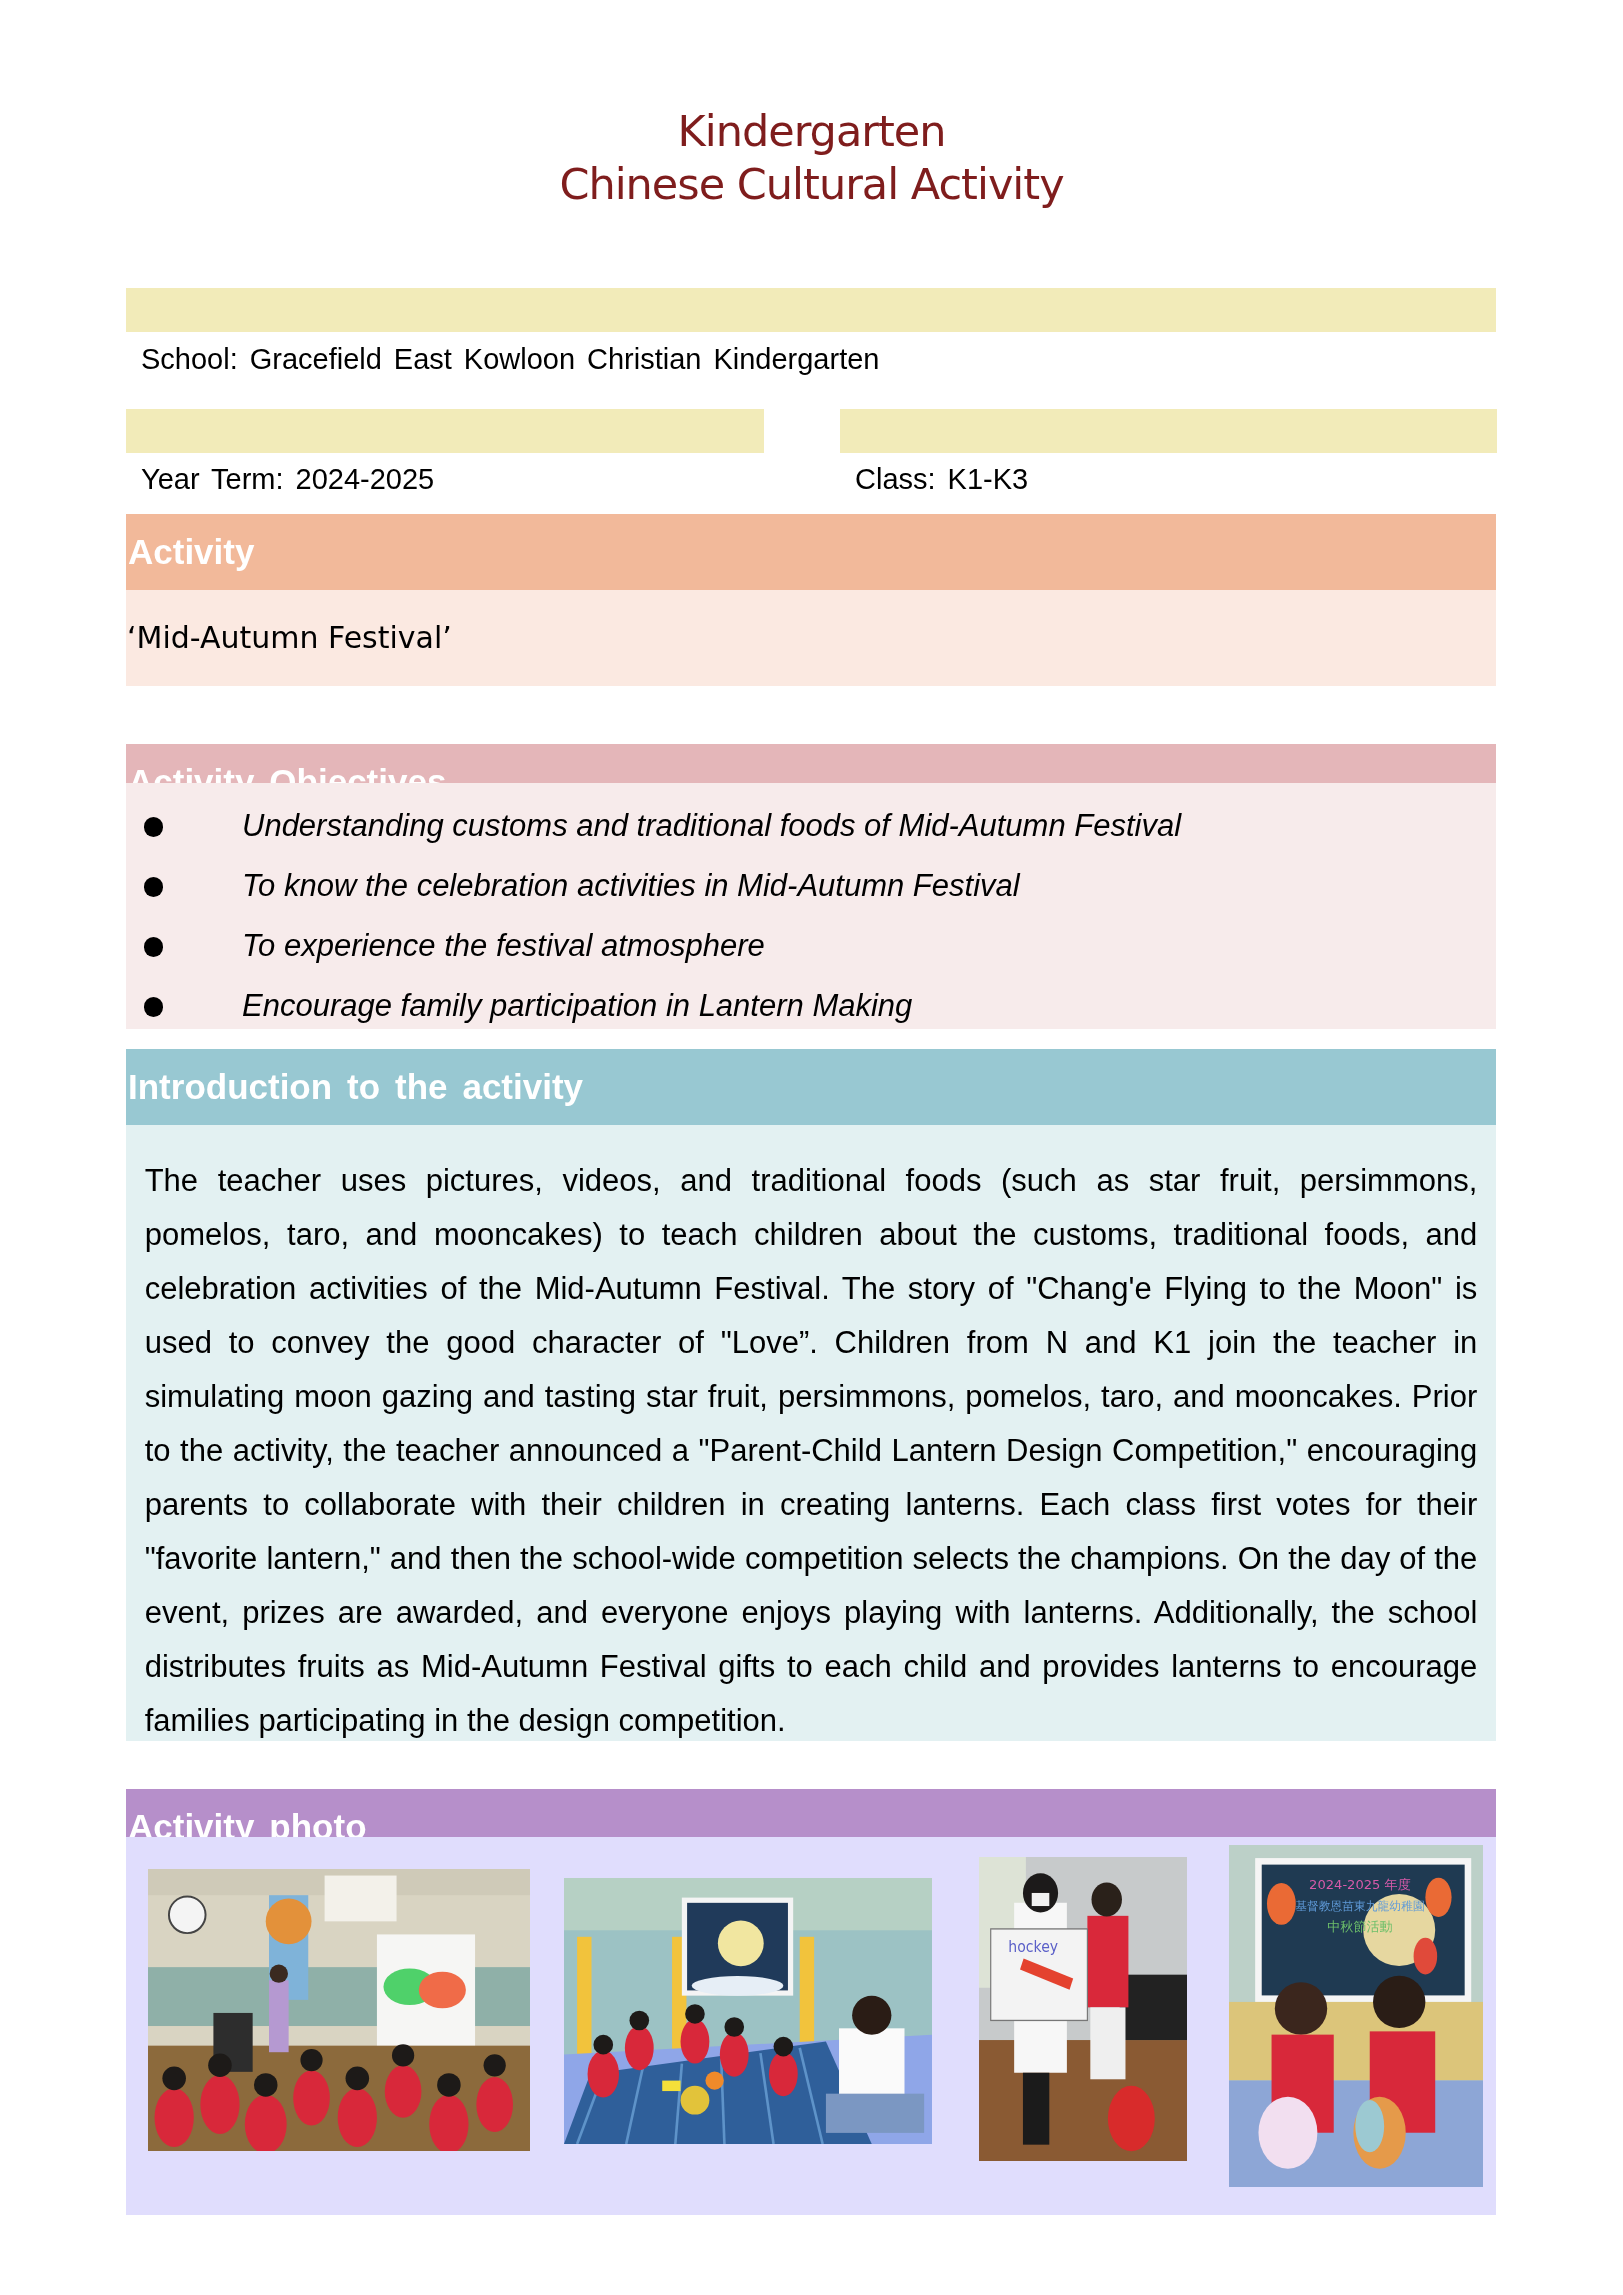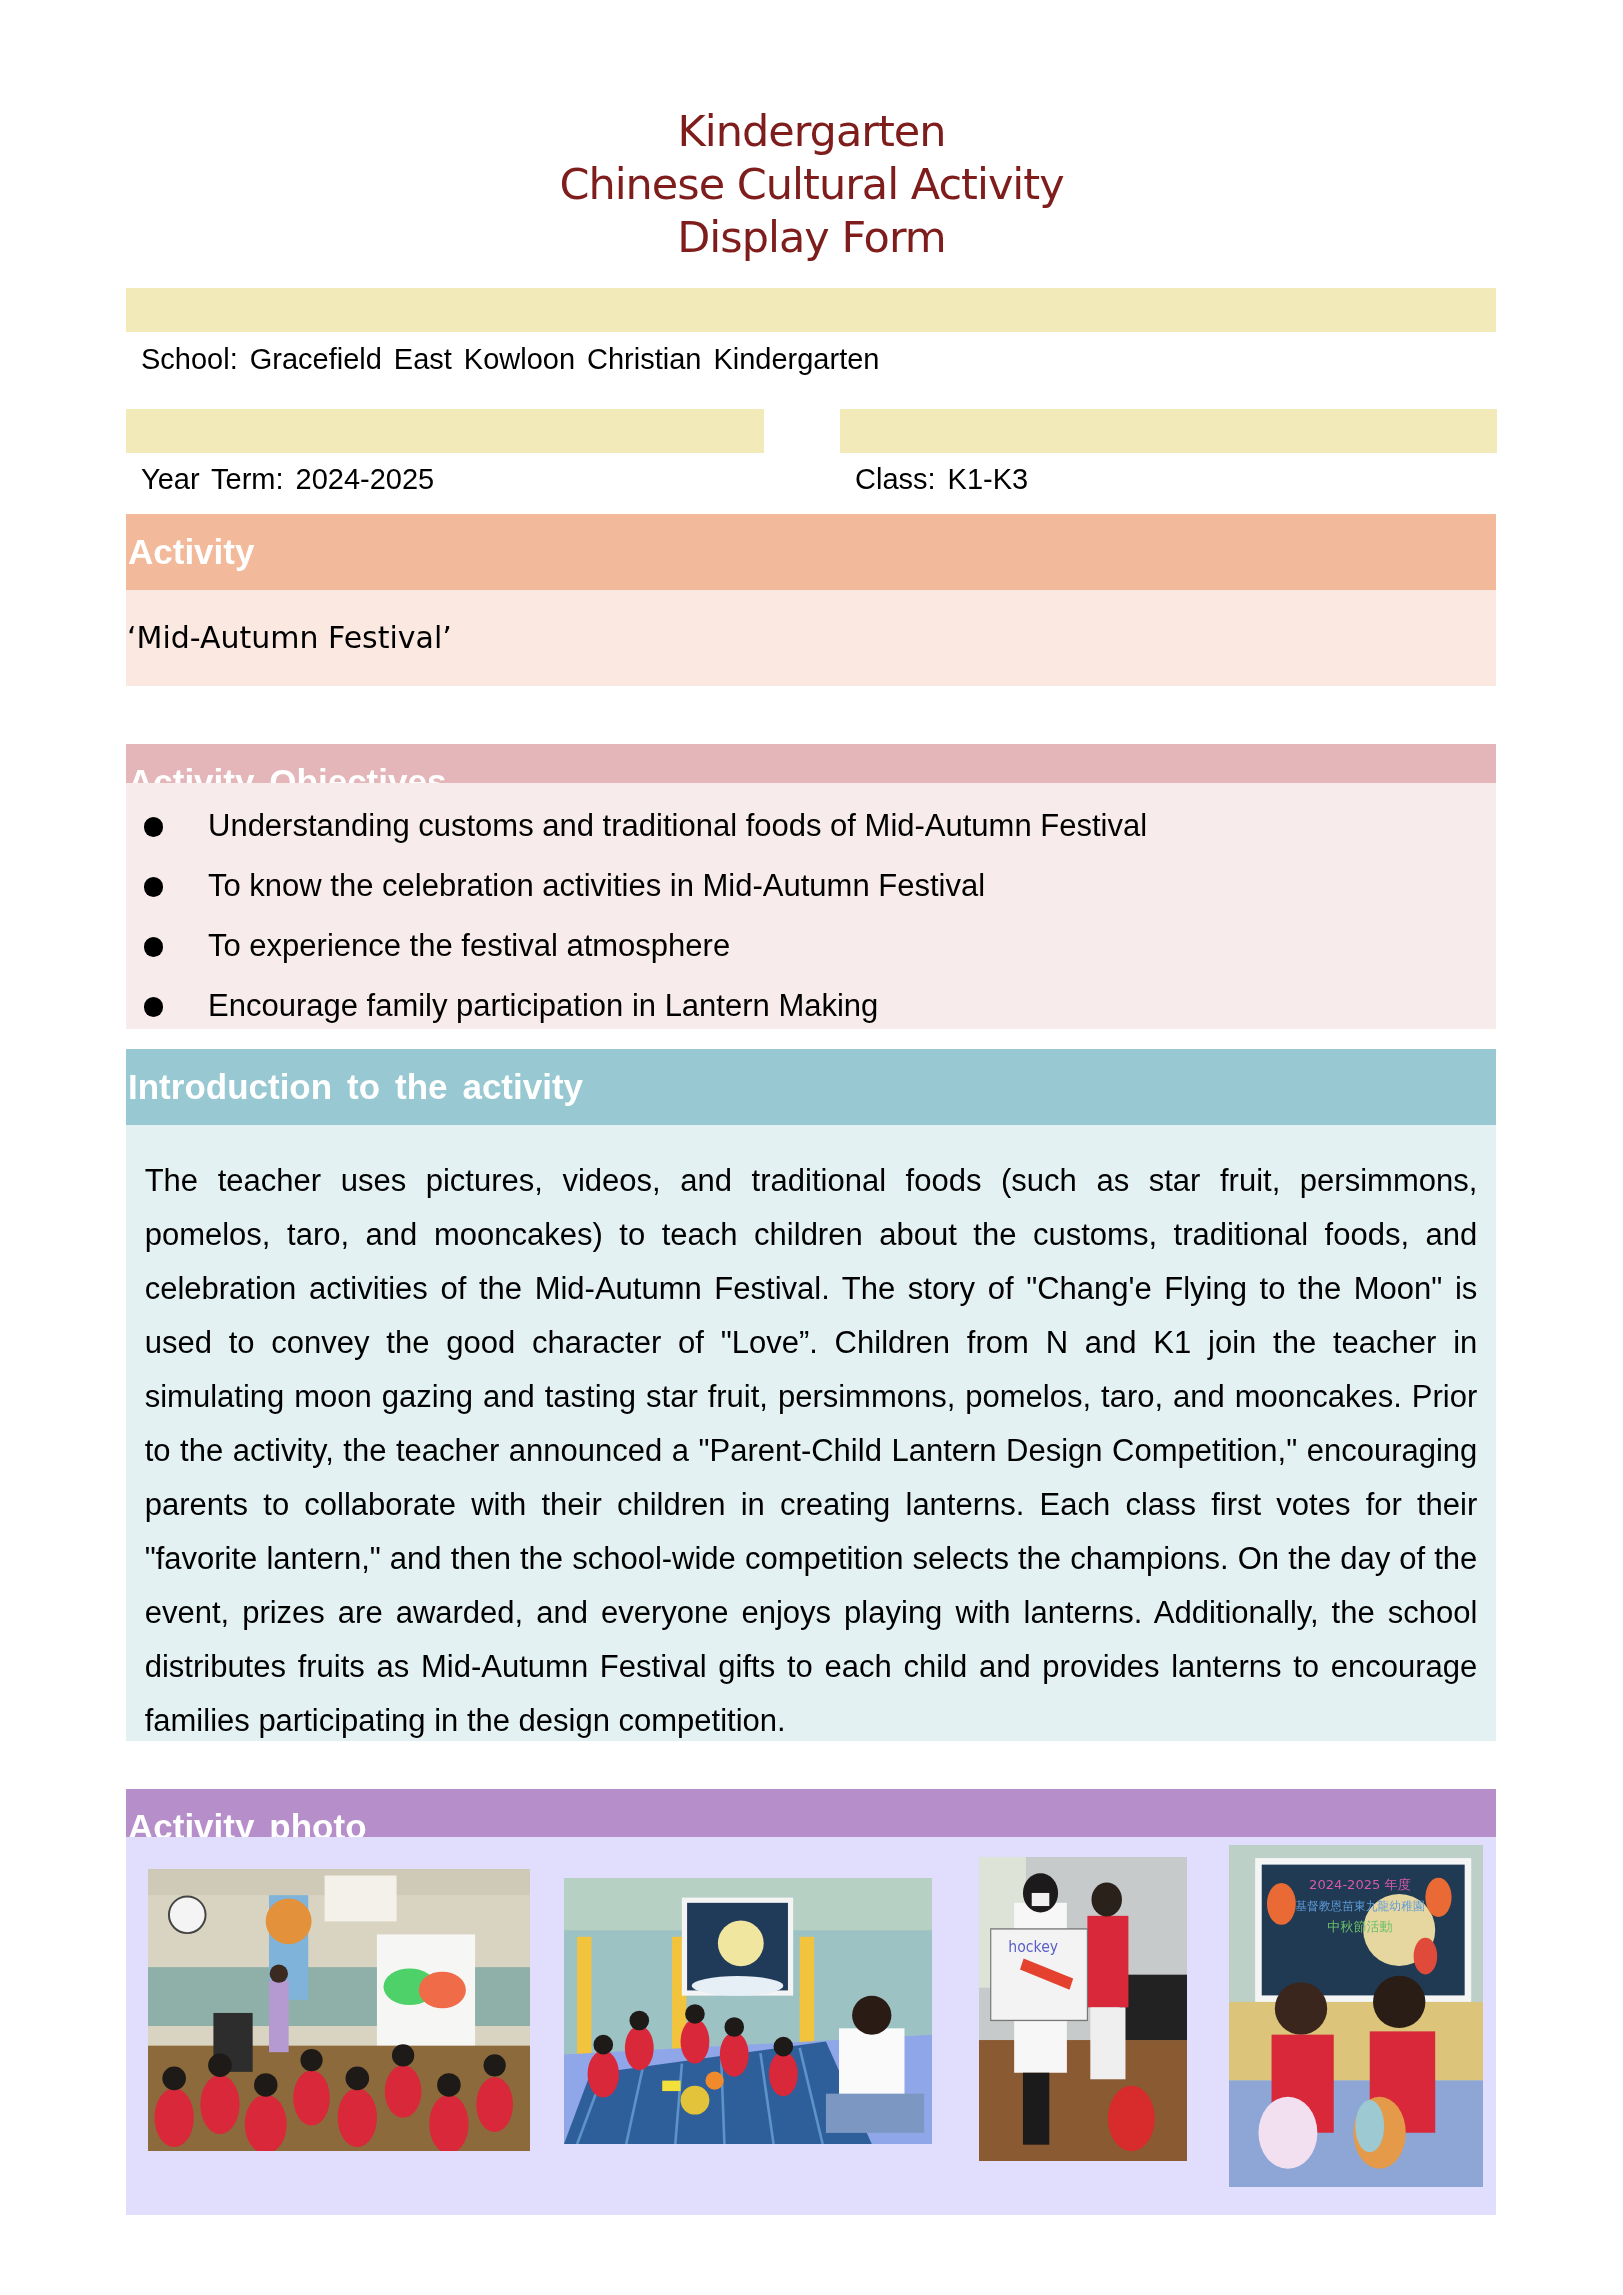--- a/index.html
+++ b/index.html
@@ -11,33 +11,32 @@
   .title div { display: block; }
   .ybar { position: absolute; background: #f2ebb9; height: 44px; }
   .field { position: absolute; font-size: 29px; line-height: 33px; word-spacing: 3.9px; }
   .sec-head { position: absolute; left: 126px; width: 1370px; height: 76px; color: #fff;
               font-weight: bold; font-size: 35px; line-height: 76px; padding-left: 2px;
               box-sizing: border-box; word-spacing: 5.2px; }
   .sec-body { position: absolute; left: 126px; width: 1370px; box-sizing: border-box; }
   .activity-name { font-family: "DejaVu Sans", sans-serif; font-size: 30px; padding-left: 1px;
                    line-height: 96px; }
   .obj-list { list-style: none; margin: 0; padding: 13px 0 0 0; }
-  .obj-item { position: relative; height: 60px; font-size: 31px; line-height: 60px; padding-left: 82px; }
+  .obj-item { position: relative; height: 60px; font-size: 31px; line-height: 60px; padding-left: 116px; font-style: italic; }
   .obj-bullet { position: absolute; left: 17.7px; top: 21px; width: 19.6px; height: 19.6px; border-radius: 50%; background: #000; }
   .intro-text { font-size: 31px; line-height: 54px; text-align: justify; padding: 26px 15.7px 0 15.7px; margin: 3px; }
   .photo { position: absolute; overflow: hidden; }
   .photo svg { display: block; width: 100%; height: 100%; }
 </style>
 </head>
 <body>
 
 <div class="title">
   <div>Kindergarten</div>
   <div>Chinese Cultural Activity</div>
-  <div>Display Form</div>
 </div>
 
 <div class="ybar" style="left:126px; top:288px; width:1370px;"></div>
 <div class="field" style="left:141px; top:343px;">
   <span>School:</span>
   <span>Gracefield East Kowloon Christian Kindergarten</span>
 </div>
 
 <div class="ybar" style="left:126px; top:409px; width:638px;"></div>
 <div class="field" style="left:141px; top:463px;">

